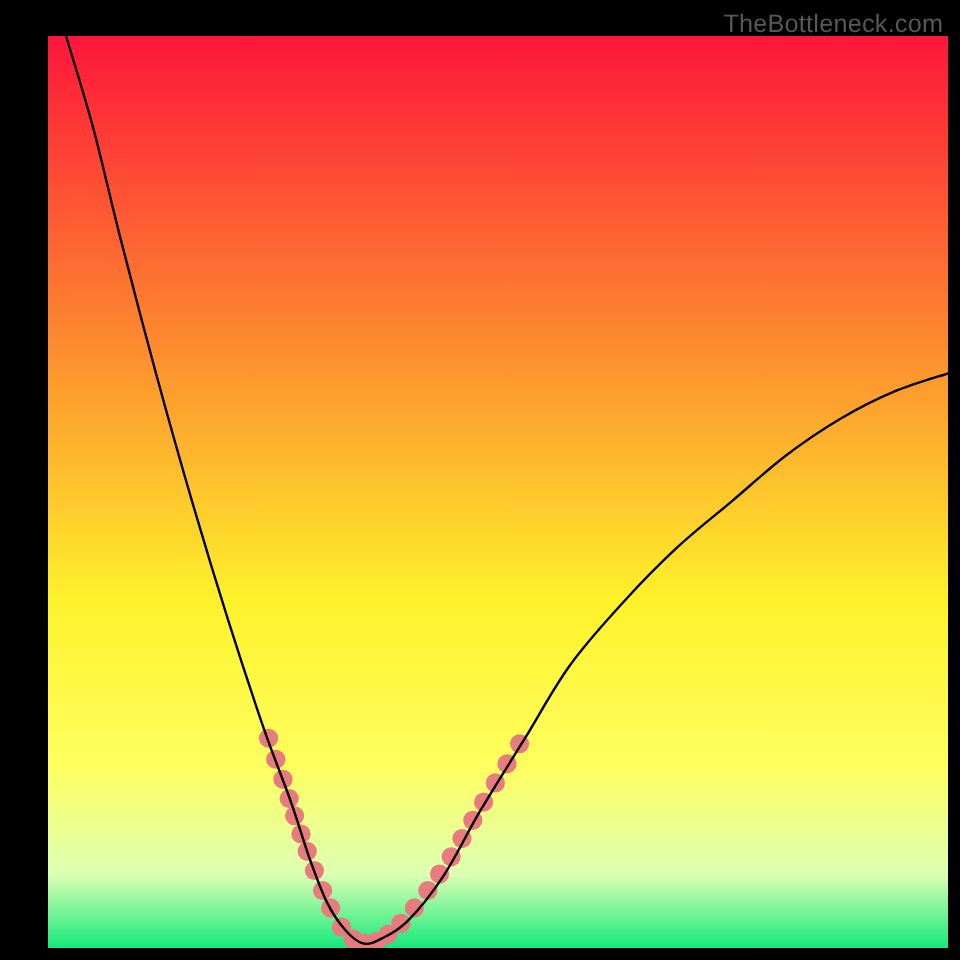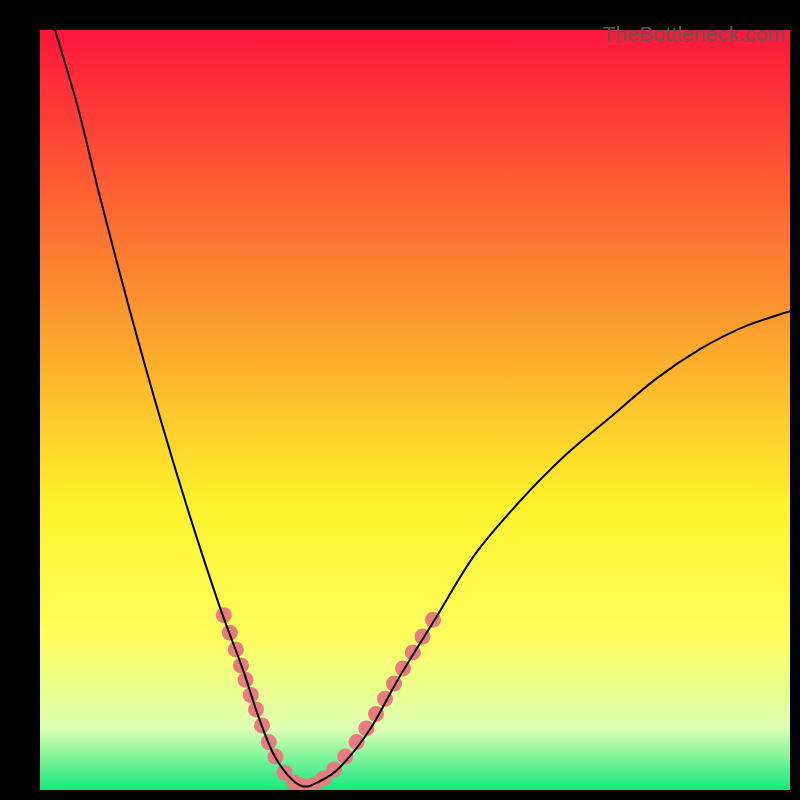--- a/index.html
+++ b/index.html
@@ -12,21 +12,21 @@
     overflow: hidden;
   }
   .wrap {
     position: relative;
     width: 800px;
     height: 800px;
     background: #000;
   }
   .watermark {
     position: absolute;
-    top: 22px;
+    top: 9px;
     right: 14px;
     color: #585858;
     font-size: 21px;
     font-weight: 500;
     letter-spacing: 0.2px;
     z-index: 5;
     user-select: none;
   }
   .plot {
     position: absolute;

